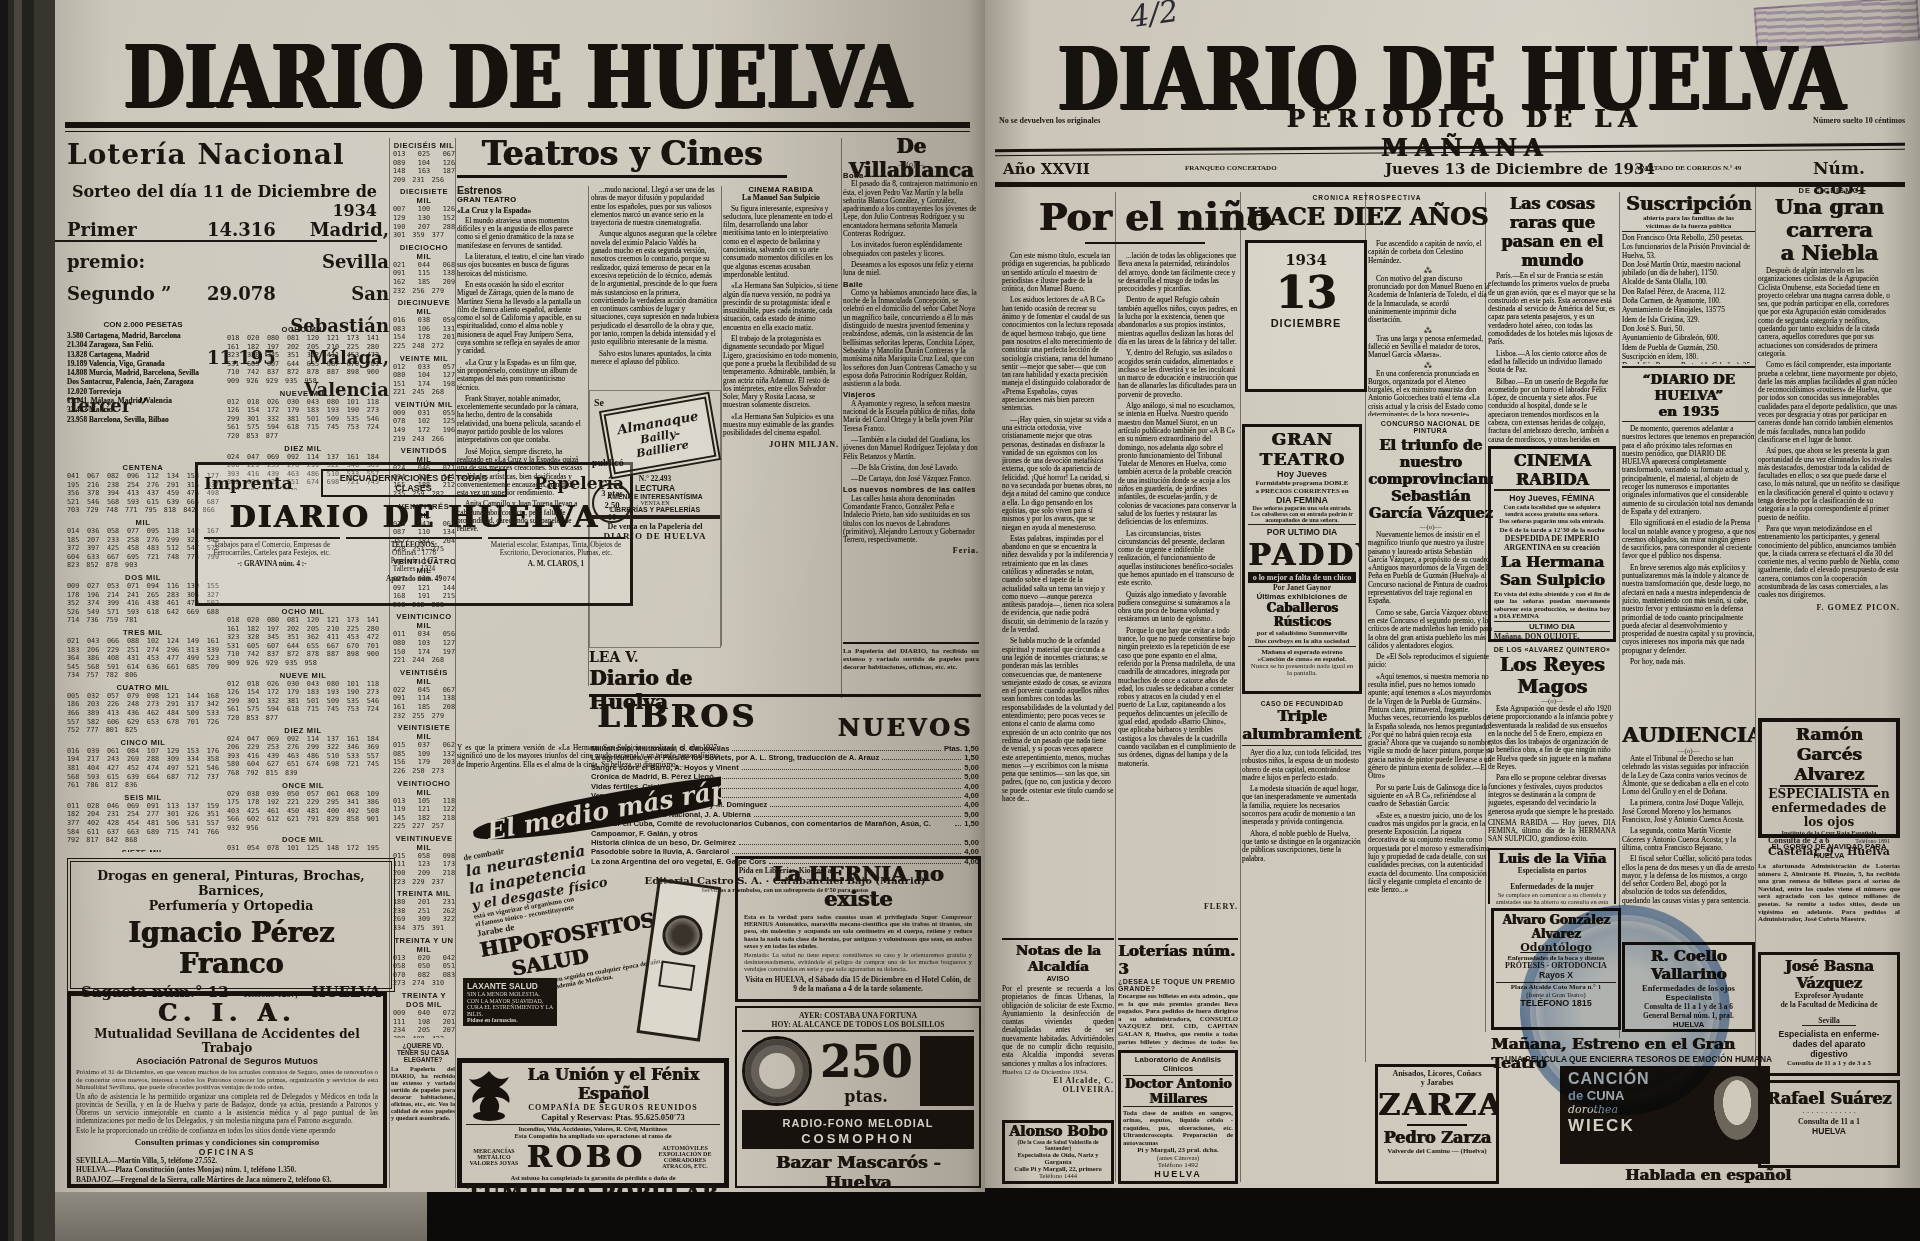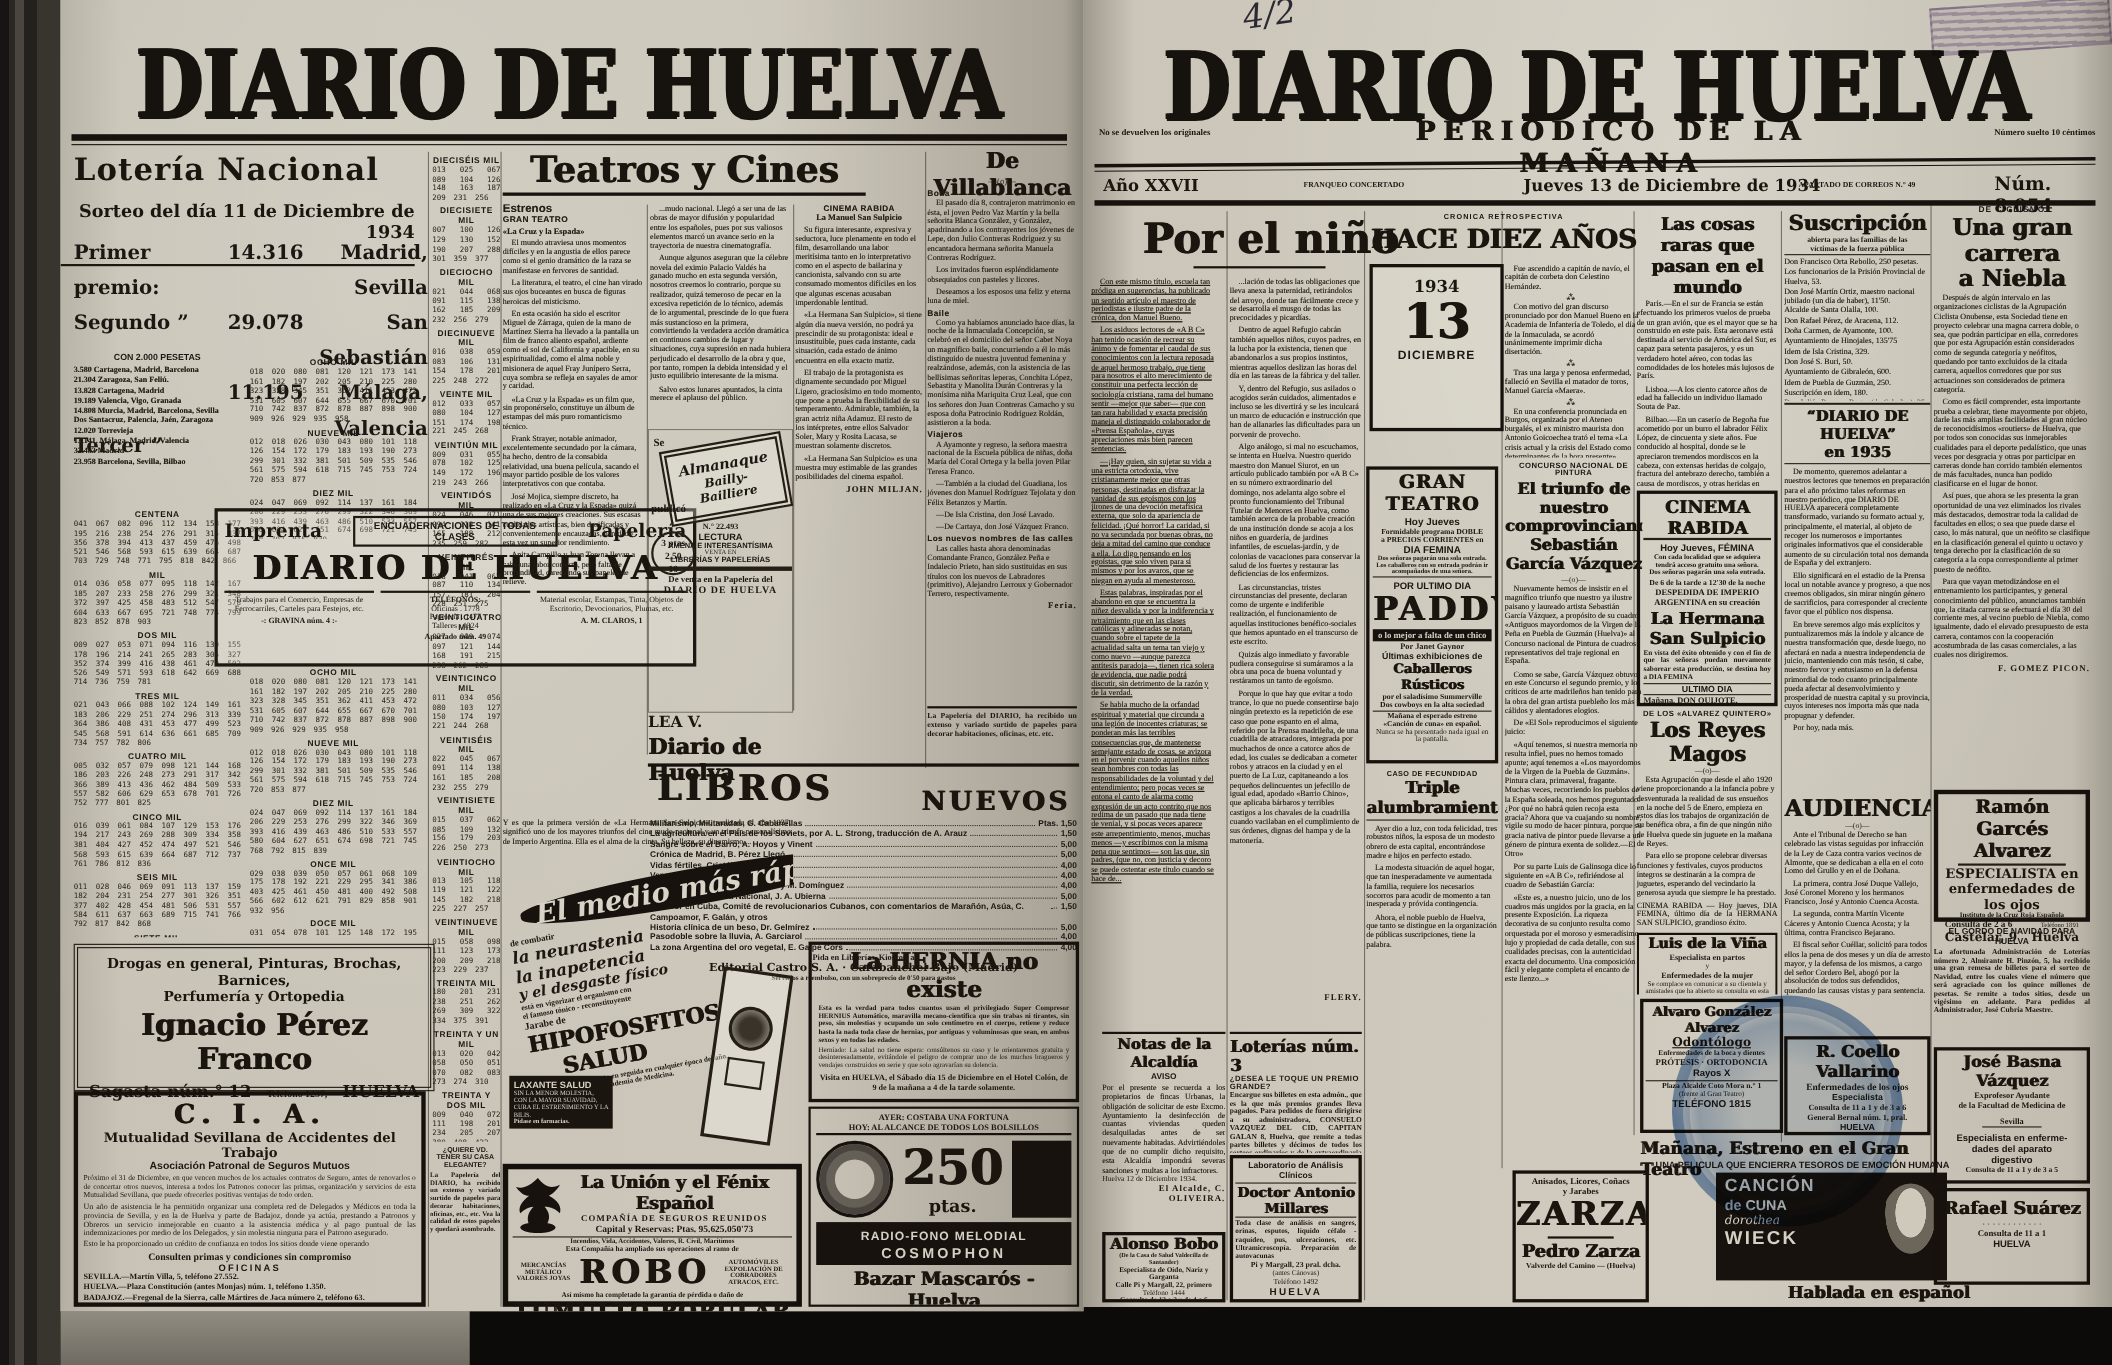--- a/index.html
+++ b/index.html
@@ -545,21 +545,21 @@
   <div class="hr" style="left:10px;top:152px;width:910px;height:1px;transform:rotate(-.4deg);"></div>
   <div class="blk h-serif" style="left:18px;top:160px;font-size:15px;">Año XXVII</div>
   <div class="blk" style="left:200px;top:164px;font-size:7px;font-weight:bold;">FRANQUEO CONCERTADO</div>
   <div class="blk h-serif" style="left:400px;top:160px;font-size:15px;">Jueves 13 de Diciembre de 1934</div>
   <div class="blk" style="left:650px;top:164px;font-size:7px;font-weight:bold;">APARTADO DE CORREOS N.° 49</div>
   <div class="blk h-serif" style="left:828px;top:158px;font-size:17px;">Núm. 8.054</div>
   <div class="hr" style="left:10px;top:182px;width:910px;height:5px;"></div>
 
   <div class="blk h-serif fat" style="left:20px;top:194px;width:300px;font-size:38px;text-align:center;">Por el niño</div>
   <div class="hr" style="left:100px;top:242px;width:120px;height:2px;"></div>
-  <div class="blk body" style="left:7px;top:252px;width:112px;height:680px;overflow:hidden;text-decoration:underline;">
+  <div class="blk body" style="left:17px;top:252px;width:112px;height:680px;overflow:hidden;">
       <p class="p">Con este mismo título, escuela tan pródiga en sugerencias, ha publicado un sentido artículo el maestro de periodistas e ilustre padre de la crónica, don Manuel Bueno.</p>
       <p class="p">Los asiduos lectores de «A B C» han tenido ocasión de recrear su ánimo y de fomentar el caudal de sus conocimientos con la lectura reposada de aquel hermoso trabajo, que tiene para nosotros el alto merecimiento de constituir una perfecta lección de sociología cristiana, rama del humano sentir —mejor que saber— que con tan rara habilidad y exacta precisión maneja el distinguido colaborador de «Prensa Española», cuyas apreciaciones más bien parecen sentencias.</p>
       <p class="p">—¡Hay quien, sin sujetar su vida a una estricta ortodoxia, vive cristianamente mejor que otras personas, destinadas en disfrazar la vanidad de sus egoísmos con los jirones de una devoción metafísica externa, que solo da apariencia de felicidad. ¡Qué horror! La caridad, si no va secundada por buenas obras, no deja a mitad del camino que conduce a ella. Lo digo pensando en los egoístas, que solo viven para sí mismos y por los avaros, que se niegan en ayuda al menesteroso.</p>
       <p class="p">Estas palabras, inspiradas por el abandono en que se encuentra la niñez desvalida y por la indiferencia y retraimiento que en las clases católicas y adineradas se notan, cuando sobre el tapete de la actualidad salta un tema tan viejo y como nuevo —aunque parezca antítesis paradoja—, tienen rica solera de evidencia, que nadie podrá discutir, sin detrimento de la razón y de la verdad.</p>
       <p class="p">Se habla mucho de la orfandad espiritual y material que circunda a una legión de inocentes criaturas; se ponderan más las terribles consecuencias que, de mantenerse semejante estado de cosas, se avizora en el porvenir cuando aquellos niños sean hombres con todas las responsabilidades de la voluntad y del entendimiento; pero pocas veces se entona el canto de alarma como expresión de un acto contrito que nos redima de un pasado que nada tiene de venial, y si pocas veces aparece este arrepentimiento, menos, muchas menos —y escribimos con la misma pena que sentimos— son las que, sin padres, (que no, con justicia y decoro se puede ostentar este título cuando se hace de...</p>
     </div>
   <div class="blk body" style="left:133px;top:252px;width:120px;height:648px;overflow:hidden;">
       <p class="p">...lación de todas las obligaciones que lleva anexa la paternidad, retirándolos del arroyo, donde tan fácilmente crece y se desarrolla el musgo de todas las precocidades y picardías.</p>
       <p class="p">Dentro de aquel Refugio cabrán también aquellos niños, cuyos padres, en la lucha por la existencia, tienen que abandonarlos a sus propios instintos, mientras aquellos deslizan las horas del día en las tareas de la fábrica y del taller.</p>
       <p class="p">Y, dentro del Refugio, sus asilados o acogidos serán cuidados, alimentados e incluso se les divertirá y se les inculcará un marco de educación e instrucción que han de allanarles las dificultades para un porvenir de provecho.</p>

